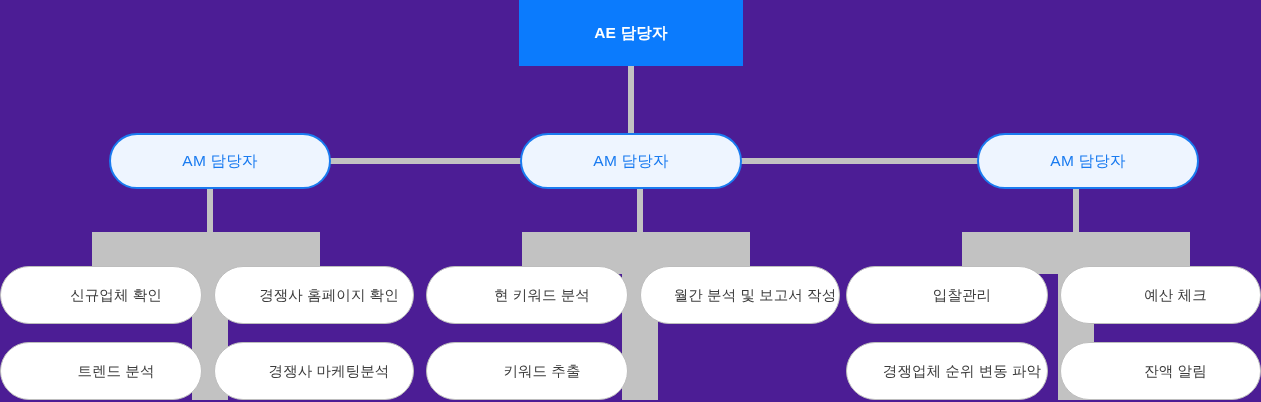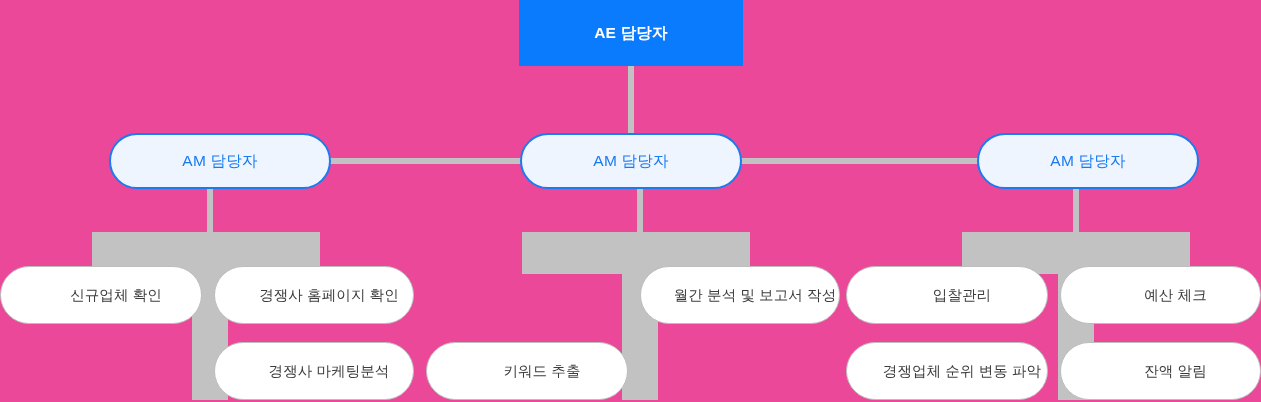--- a/index.html
+++ b/index.html
@@ -10,21 +10,21 @@
   body {
     font-family: "Liberation Sans", "DejaVu Sans", sans-serif;
     -webkit-font-smoothing: antialiased;
   }
 
   #org-chart {
     position: relative;
     width: 1261px;
     height: 402px;
     overflow: hidden;
-    background: #ec4899;
+    background: #4c1d95;
   }
 
   
   .connector {
     position: absolute;
     background: #c2c2c2;
     z-index: 1;
   }
 
   
@@ -125,22 +125,24 @@
   <div class="node-root">AE 담당자</div>
 
   <div class="node-am am-left">AM 담당자</div>
 
   <div class="node-am am-mid">AM 담당자</div>
 
   <div class="node-am am-right">AM 담당자</div>
 
   <div class="node-leaf row-a" style="left:0px; width:202px;">신규업체 확인</div>
   <div class="node-leaf row-a" style="left:214px; width:200px;">경쟁사 홈페이지 확인</div>
+  <div class="node-leaf row-b" style="left:0px; width:202px;">트렌드 분석</div>
   <div class="node-leaf row-b" style="left:214px; width:200px;">경쟁사 마케팅분석</div>
 
+  <div class="node-leaf row-a" style="left:426px; width:202px;">현 키워드 분석</div>
   <div class="node-leaf row-b" style="left:426px; width:202px;">키워드 추출</div>
   <div class="node-leaf row-a" style="left:640px; width:200px;">월간 분석 및 보고서 작성</div>
 
   <div class="node-leaf row-a" style="left:846px; width:202px;">입찰관리</div>
   <div class="node-leaf row-b" style="left:846px; width:202px;">경쟁업체 순위 변동 파악</div>
   <div class="node-leaf row-a" style="left:1060px; width:201px;">예산 체크</div>
   <div class="node-leaf row-b" style="left:1060px; width:201px;">잔액 알림</div>
 
 </div>
 

